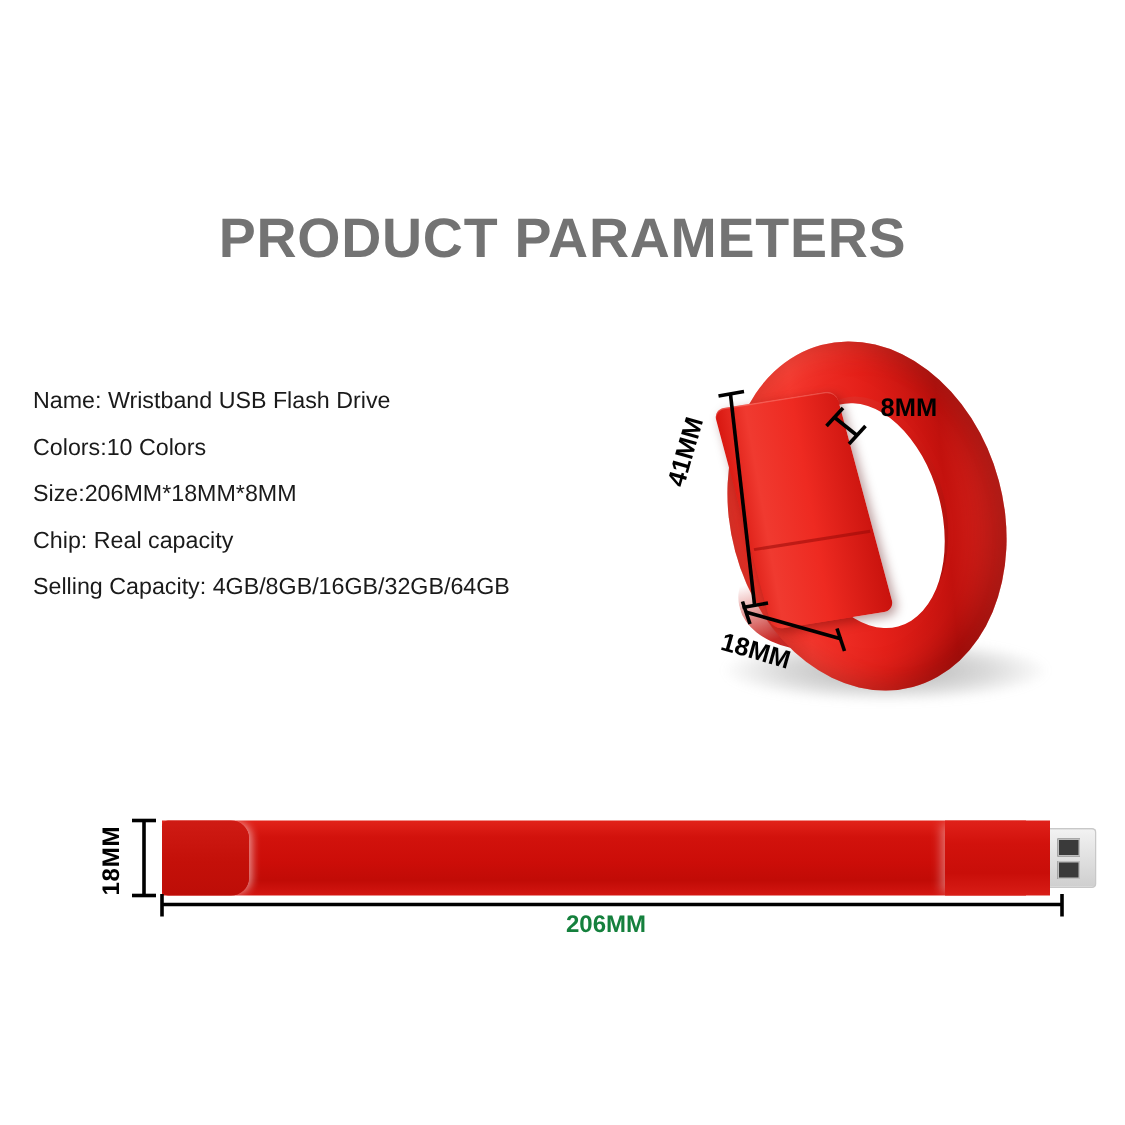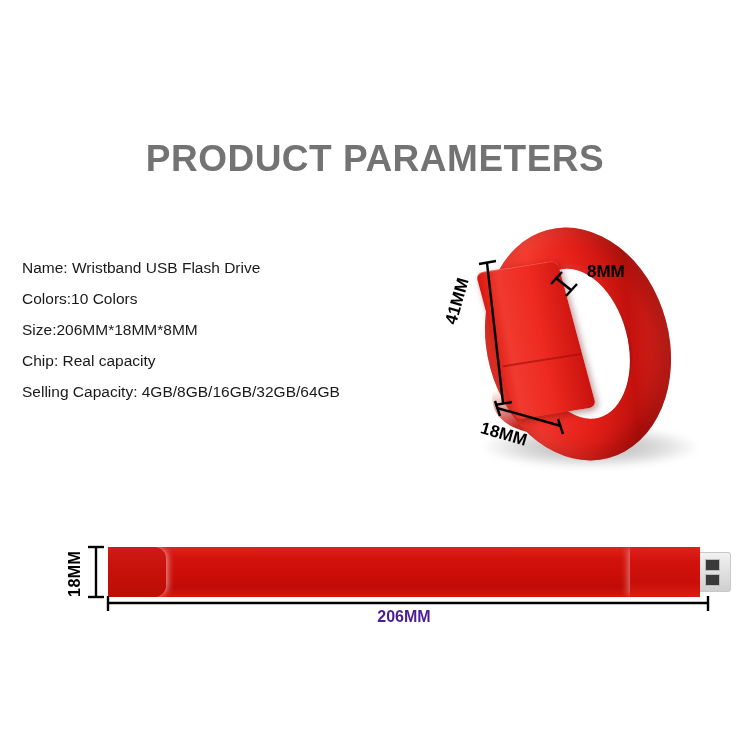--- a/index.html
+++ b/index.html
@@ -264,21 +264,21 @@
     letter-spacing: 0.5px;
   }
   #strap-206mm-label {
     position: absolute;
     left: 48px;
     top: 88px;
     width: 592px;
     text-align: center;
     font-size: 16px;
     font-weight: bold;
-    color: #4c1d95;
+    color: #15803d;
   }
 </style>
 </head>
 <body>
 
 <div id="page">
 
   <div id="product-title">PRODUCT PARAMETERS</div>
 
   <div id="spec-list">

